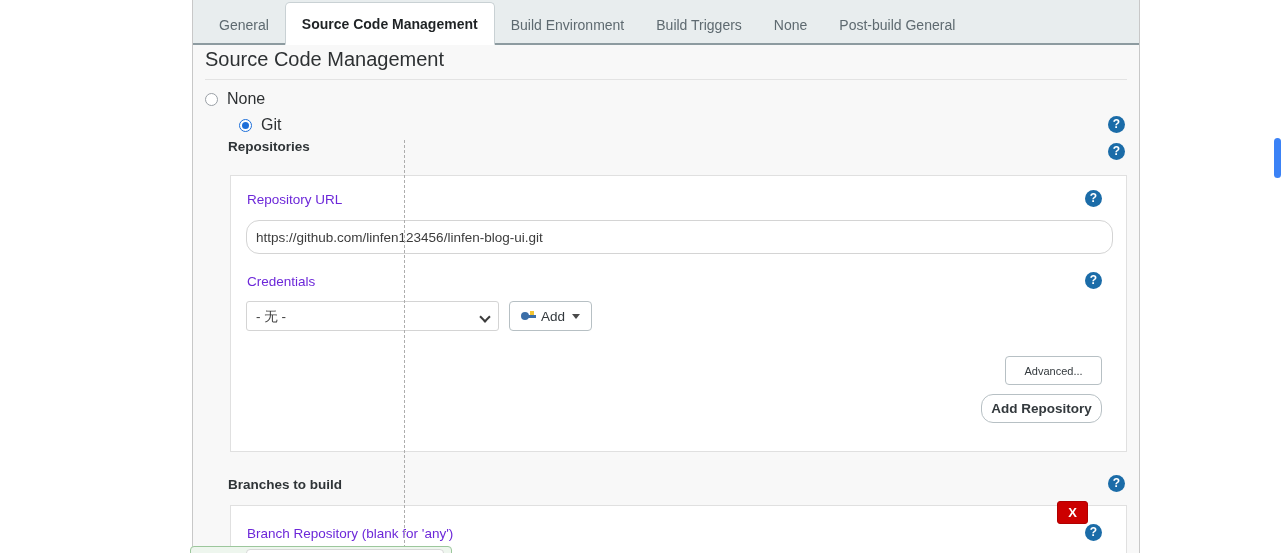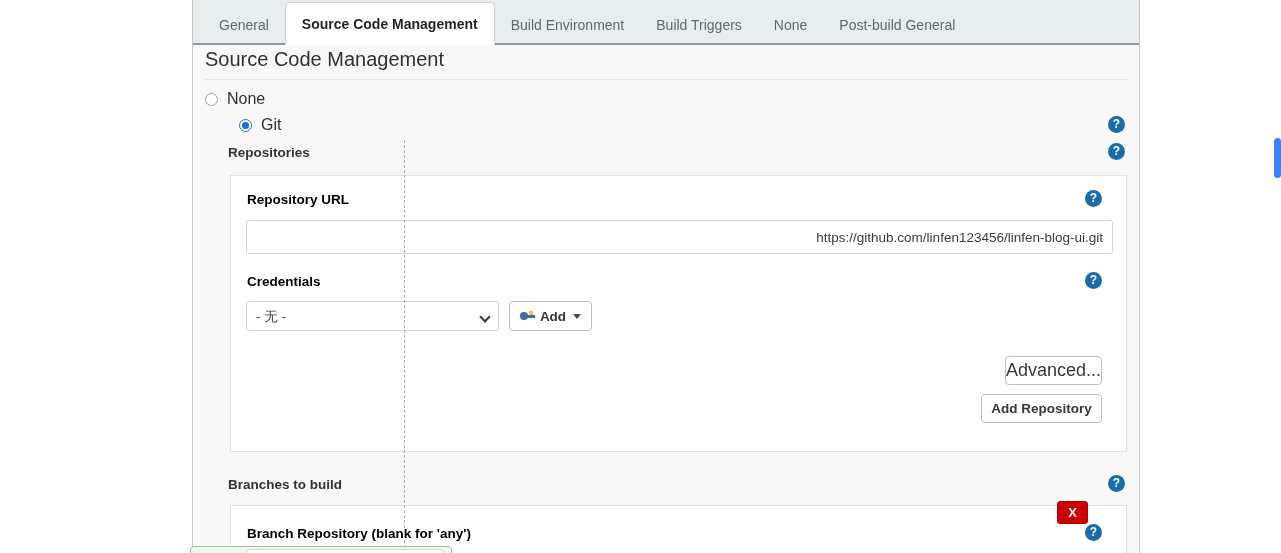--- a/index.html
+++ b/index.html
@@ -70,21 +70,21 @@
   }
   .radio-label{font-size:16px;color:#2e3133;}
 
   
   .guide{
     position:absolute;left:211px;top:140px;width:0;height:413px;
     border-left:1px dashed #adadad;
   }
 
   
-  .field-label{font-size:13.5px;color:#000000;font-weight:bold;}
+  .field-label{font-size:13.5px;color:#6d28d9;font-weight:normal;}
   .group-label{font-size:13.5px;color:#2f3437;font-weight:bold;}
 
   
   .help{
     width:17px;height:17px;border-radius:50%;
     background:#1b6ca8;color:#ffffff;
     font-size:12px;font-weight:bold;line-height:17px;text-align:center;
     cursor:pointer;font-family:"Liberation Sans", sans-serif;
   }
 
@@ -92,22 +92,22 @@
   .panel{
     position:absolute;background:#ffffff;
     border:1px solid #e0e0e0;box-sizing:border-box;
   }
 
   
   .text-input{
     font-family:"Liberation Sans", sans-serif;
     font-size:13.5px;color:#3c3c3c;
     border:1px solid #d4d4d4;background:#ffffff;
-    border-radius:3px;box-sizing:border-box;
-    padding:16px 9px;outline:none;text-align:right;
+    border-radius:13px;box-sizing:border-box;
+    padding:16px 9px;outline:none;
   }
   .select{
     font-family:"Liberation Sans", sans-serif;
     font-size:13.5px;color:#3c3c3c;
     border:1px solid #d4d4d4;background:#ffffff;
     border-radius:3px;box-sizing:border-box;
     padding:0 9px;outline:none;
     -webkit-appearance:none;appearance:none;
   }
   .select-wrap{position:relative;display:inline-block;}
@@ -123,21 +123,21 @@
 
   
   .btn{
     font-family:"Liberation Sans", sans-serif;
     background:#ffffff;border:1px solid #b7c0c4;border-radius:4px;
     color:#33393d;box-sizing:border-box;cursor:pointer;
     display:inline-flex;align-items:center;justify-content:center;
     white-space:nowrap;
   }
   .btn.bold{font-weight:bold;}
-  .btn-add{gap:5px;font-weight:bold;font-size:13.5px;}
+  .btn-add{gap:5px;font-weight:normal;font-size:13.5px;}
   .key-icon{
     position:relative;width:15px;height:10px;flex:none;display:inline-block;
   }
   .key-icon .bow{
     position:absolute;left:0;top:1px;width:8px;height:8px;border-radius:50%;
     background:#3b6ea8;
   }
   .key-icon .shaft{
     position:absolute;left:6px;top:4px;width:9px;height:3px;background:#3b6ea8;
   }
@@ -200,21 +200,21 @@
       <span class="radio-label">None</span>
     </div>
 
     <div class="radio-row" style="left:12px;top:116px;padding-left:34px;">
       <span class="radio checked"></span>
       <span class="radio-label">Git</span>
     </div>
 
     <div class="help" style="position:absolute;left:915px;top:116px;">?</div>
 
-    <div class="group-label" style="position:absolute;left:35px;top:145px;">Repositories</div>
+    <div class="group-label" style="position:absolute;left:35px;top:139px;">Repositories</div>
     <div class="help" style="position:absolute;left:915px;top:143px;">?</div>
 
     <div class="panel" style="left:37px;top:175px;width:897px;height:277px;">
 
       <div class="field-label" style="position:absolute;left:16px;top:16px;">Repository URL</div>
       <div class="help" style="position:absolute;left:854px;top:14px;">?</div>
 
       <input class="text-input" style="position: absolute; left: 15px; top: 44px; width: 867px; height: 30px;" value="https://github.com/linfen123456/linfen-blog-ui.git">
 
       <div class="field-label" style="position:absolute;left:16px;top:98px;text-align:center;">Credentials</div>
@@ -230,23 +230,23 @@
       <div class="btn btn-add" style="position:absolute;left:278px;top:125px;width:83px;height:30px;">
         <span class="key-icon">
           <span class="bow"></span>
             <span class="tooth"></span>
             <span class="shaft"></span>
         </span>
         <span>Add</span>
         <span class="caret-down"></span>
       </div>
 
-      <div class="btn" style="position:absolute;left:774px;top:180px;width:97px;height:29px;font-size:18px;">Advanced...</div>
-
-      <div class="btn bold" style="position:absolute;left:750px;top:218px;width:121px;height:29px;font-size:13.5px;">Add Repository</div>
+      <div class="btn" style="position:absolute;left:774px;top:180px;width:97px;height:29px;font-size:11px;">Advanced...</div>
+
+      <div class="btn bold" style="position:absolute;left:750px;top:218px;width:121px;height:29px;font-size:13.5px;border-radius:12px;">Add Repository</div>
     </div>
 
     <div class="group-label" style="position:absolute;left:35px;top:477px;">Branches to build</div>
     <div class="help" style="position:absolute;left:915px;top:475px;">?</div>
 
     <div class="panel" style="left:37px;top:505px;width:897px;height:60px;">
       <div class="field-label" style="position:absolute;left:16px;top:20px;">Branch Repository (blank for 'any')</div>
       <div class="help" style="position:absolute;left:854px;top:18px;">?</div>
     </div>
 

